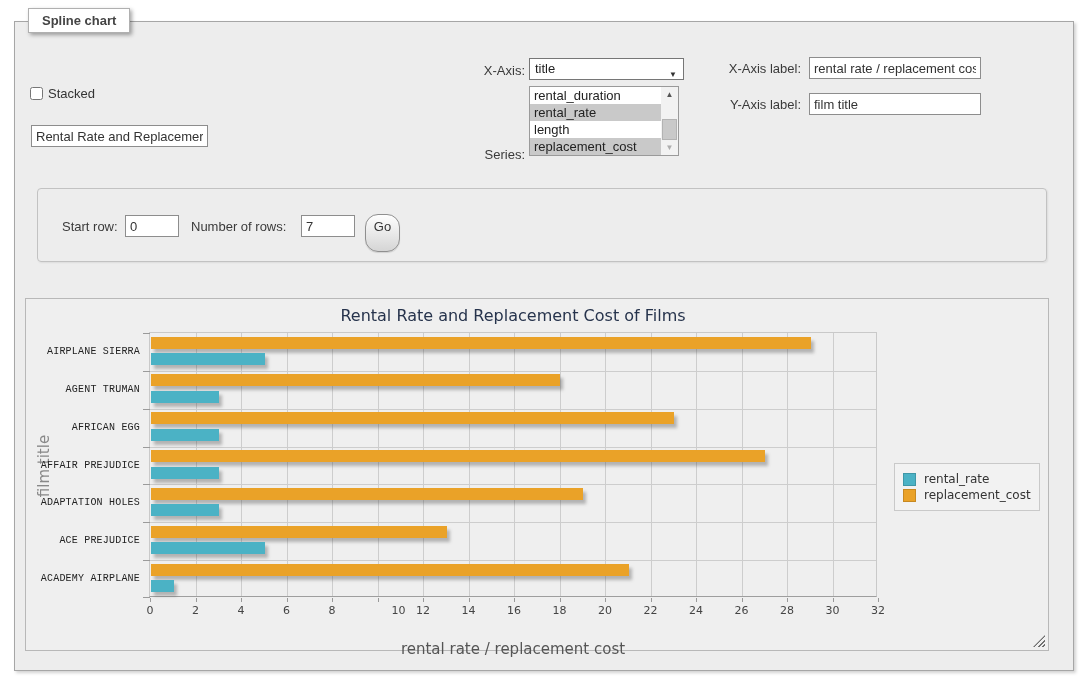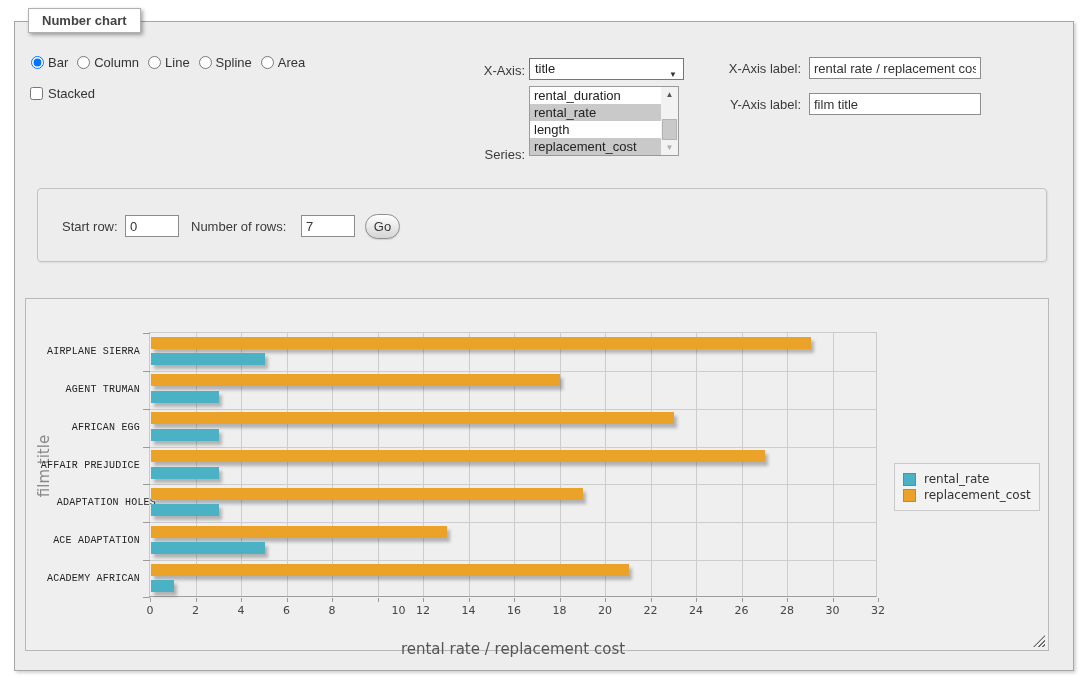--- a/index.html
+++ b/index.html
@@ -46,21 +46,21 @@
   .xaxis-input { left:794px; top:35px; width:172px; }
   .yaxis-input { left:794px; top:71px; width:172px; }
 
   .rows-panel { position:absolute; left:22px; top:166px; width:1010px; height:74px;
     border:1px solid #c2c2c2; border-radius:4px; box-shadow:1px 1px 2px rgba(0,0,0,0.07); }
   .rows-panel .rlabel { position:absolute; font-size:13px; color:#3a3a3a; top:30px; }
   .lbl-start { left:24px; }
   .lbl-num { left:153px; }
   .start-input { left:87px; top:26px; width:54px; }
   .num-input { left:263px; top:26px; width:54px; }
-  .go-btn { position:absolute; left:327px; top:25px; width:35px; height:25px; border-radius:13px;
+  .go-btn { position:absolute; left:327px; top:25px; width:35px; height:38px; border-radius:13px;
     border:1px solid #8f8f8f; background:linear-gradient(#fefefe,#d5d5d5); font-size:13px; color:#333;
     text-align:center; line-height:23px; box-shadow:0 1px 1px rgba(0,0,0,0.12); cursor:pointer; }
 
   
   .chart-panel { position:absolute; left:10px; top:276px; width:1024px; height:353px;
     border:1px solid #b8b8b8; background:#efefef; }
   .chart-title { position:absolute; left:123px; top:7px; width:728px; text-align:center;
     font-family:"DejaVu Sans", sans-serif; font-size:16px; color:#26334c; }
   .plot-area { position:absolute; left:123px; top:33px; width:728px; height:265px;
     border:1px solid #c9c9c9; border-bottom-color:#9e9e9e; }
@@ -83,50 +83,29 @@
   .legend-swatch { width:13px; height:13px; margin-right:8px; border:1px solid rgba(0,0,0,0.15); }
   .legend-label { font-size:12px; color:#333; font-family:"DejaVu Sans", sans-serif; white-space:nowrap; }
   .resize-handle { position:absolute; right:3px; bottom:3px; width:12px; height:12px;
     background:repeating-linear-gradient(135deg, transparent 0 2px, #6f6f6f 2px 3.2px);
     clip-path:polygon(100% 0, 100% 100%, 0 100%); cursor:nwse-resize; }
 </style>
 </head>
 <body>
 
 <div class="fieldset">
-  <div class="legend-box">Number chart</div>
-
-  <div class="radio-row">
-      <label>
-        <input type="radio" name="ctype" checked="" style="">
-        <span>Bar</span>
-      </label>
-      <label>
-        <input type="radio" name="ctype" style="">
-        <span>Column</span>
-      </label>
-      <label>
-        <input type="radio" name="ctype" style="">
-        <span>Line</span>
-      </label>
-      <label>
-        <input type="radio" name="ctype" style="">
-        <span>Spline</span>
-      </label>
-      <label>
-        <input type="radio" name="ctype" style="">
-        <span>Area</span>
-      </label>
-    </div>
+  <div class="legend-box">Spline chart</div>
+
 
   <div class="stacked-row">
     <input type="checkbox" style="">
     <span>Stacked</span>
   </div>
 
+  <input class="txt title-input" value="Rental Rate and Replacemer" style="">
 
   <div class="form-label lbl-xaxis">X-Axis:</div>
   <div class="select">
     <span>title</span>
     <span class="arrow">▼</span>
   </div>
 
   <div class="form-label lbl-series">Series:</div>
   <div class="listbox">
     <div>
@@ -150,20 +129,21 @@
 
   <div class="rows-panel">
     <div class="rlabel lbl-start">Start row:</div>
     <input class="txt start-input" value="0" style="">
     <div class="rlabel lbl-num">Number of rows:</div>
     <input class="txt num-input" value="7" style="">
     <div class="go-btn">Go</div>
   </div>
 
   <div class="chart-panel">
+    <div class="chart-title">Rental Rate and Replacement Cost of Films</div>
     <div class="yaxis-title">film title</div>
     <div class="plot-area">
         <div class="x-tick" style="left: 0px;"></div>
         <div class="x-tick-label" style="left: -15px;">0</div>
         <div class="grid-v" style="left: 45.5px;"></div>
         <div class="x-tick" style="left: 45.5px;"></div>
         <div class="x-tick-label" style="left: 30.5px;">2</div>
         <div class="grid-v" style="left: 91px;"></div>
         <div class="x-tick" style="left: 91px;"></div>
         <div class="x-tick-label" style="left: 76px;">4</div>
@@ -227,27 +207,27 @@
         <div class="bar" style="top: 20px; width: 113.522px; background: rgb(75, 178, 197);"></div>
         <div class="y-label" style="top: 50.7857px;">AGENT TRUMAN</div>
         <div class="bar" style="top: 41.3571px; width: 409.272px; background: rgb(234, 162, 40);"></div>
         <div class="bar" style="top: 57.8571px; width: 68.0225px; background: rgb(75, 178, 197);"></div>
         <div class="y-label" style="top: 88.6429px; text-align: right;">AFRICAN EGG</div>
         <div class="bar" style="top: 79.2143px; width: 523.022px; background: rgb(234, 162, 40);"></div>
         <div class="bar" style="top: 95.7143px; width: 68.0225px; background: rgb(75, 178, 197);"></div>
         <div class="y-label" style="top: 126.5px;">AFFAIR PREJUDICE</div>
         <div class="bar" style="top: 117.071px; width: 614.022px; background: rgb(234, 162, 40);"></div>
         <div class="bar" style="top: 133.571px; width: 68.0225px; background: rgb(75, 178, 197);"></div>
-        <div class="y-label" style="top: 164.357px; margin-left: 16px;">ADAPTATION HOLES</div>
+        <div class="y-label" style="top: 164.357px;">ADAPTATION HOLES</div>
         <div class="bar" style="top: 154.929px; width: 432.022px; background: rgb(234, 162, 40);"></div>
         <div class="bar" style="top: 171.429px; width: 68.0225px; background: rgb(75, 178, 197);"></div>
-        <div class="y-label" style="top: 202.214px;">ACE ADAPTATION</div>
+        <div class="y-label" style="top: 202.214px;">ACE PREJUDICE</div>
         <div class="bar" style="top: 192.786px; width: 295.522px; background: rgb(234, 162, 40);"></div>
         <div class="bar" style="top: 209.286px; width: 113.522px; background: rgb(75, 178, 197);"></div>
-        <div class="y-label" style="top: 240.071px;">ACADEMY AFRICAN</div>
+        <div class="y-label" style="top: 240.071px;">ACADEMY AIRPLANE</div>
         <div class="bar" style="top: 230.643px; width: 477.522px; background: rgb(234, 162, 40);"></div>
         <div class="bar" style="top: 247.143px; width: 22.5225px; background: rgb(75, 178, 197);"></div>
       </div>
     <div class="xaxis-title">rental rate / replacement cost</div>
     <div class="chart-legend">
         <div class="legend-row">
           <div class="legend-swatch" style="background: rgb(75, 178, 197);"></div>
           <div class="legend-label">rental_rate</div>
         </div>
         <div class="legend-row">

